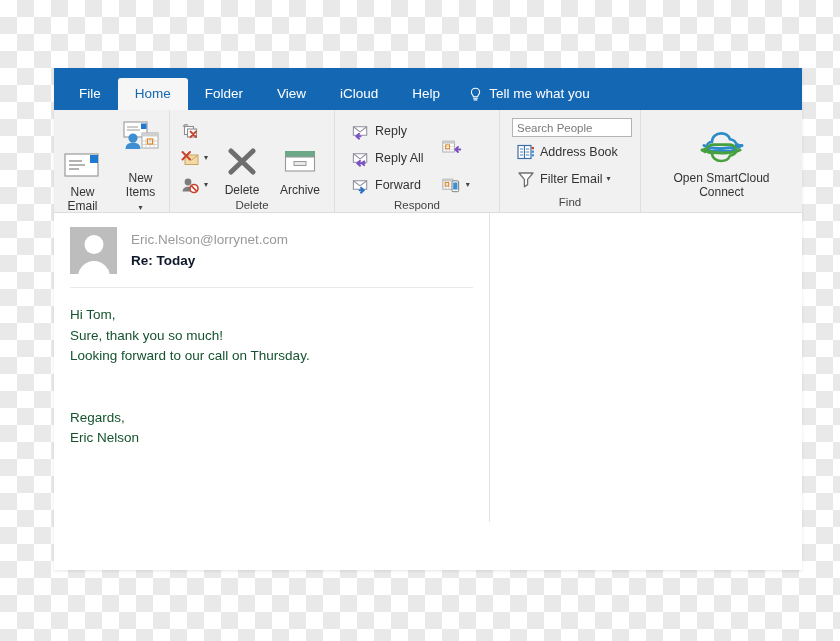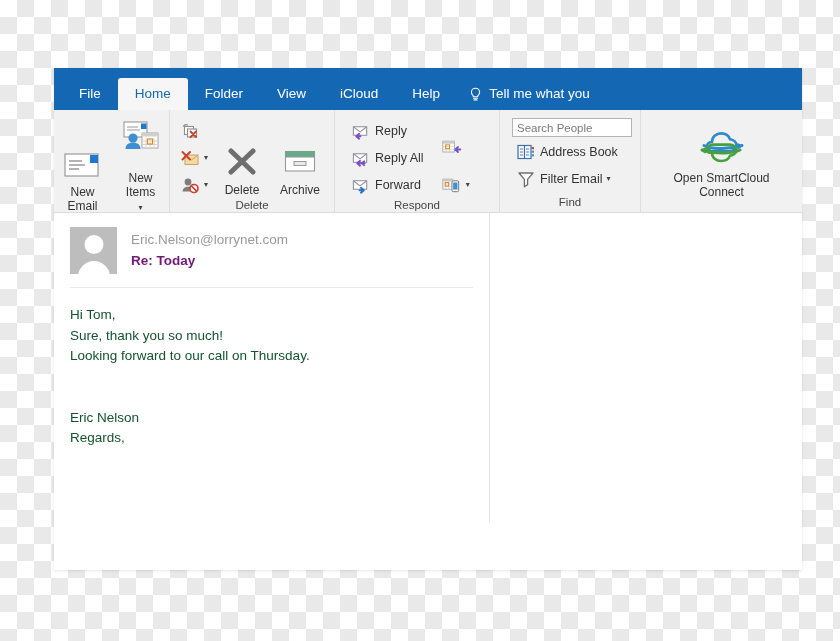--- a/index.html
+++ b/index.html
@@ -233,21 +233,21 @@
     background: #ffffff;
   }
   .msg-headtext { padding-left: 14px; padding-top: 3px; }
   .msg-from {
     font-size: 13.5px;
     color: #9a9a9a;
     line-height: 20px;
   }
   .msg-subject {
     font-size: 13.5px;
-    color: #701a75;
+    color: #0f172a;
     font-weight: bold;
     line-height: 22px;
   }
   .header-rule {
     margin: 13px 16px 0 16px;
     height: 1px;
     background: #eaeaea;
   }
   .msg-body {
     padding: 17px 16px 0 16px;
@@ -510,22 +510,22 @@
           </div>
         </div>
 
         <div class="header-rule"></div>
 
         <div class="msg-body">
           <p>Hi Tom,</p>
           <p>Sure, thank you so much!</p>
           <p>Looking forward to our call on Thursday.</p>
           <div class="spacer"></div>
+          <p>Regards,</p>
           <p>Eric Nelson</p>
-          <p>Regards,</p>
         </div>
 
       </div>
 
       <div class="rightpane"></div>
 
     </div>
 
   </div>
 </div>

